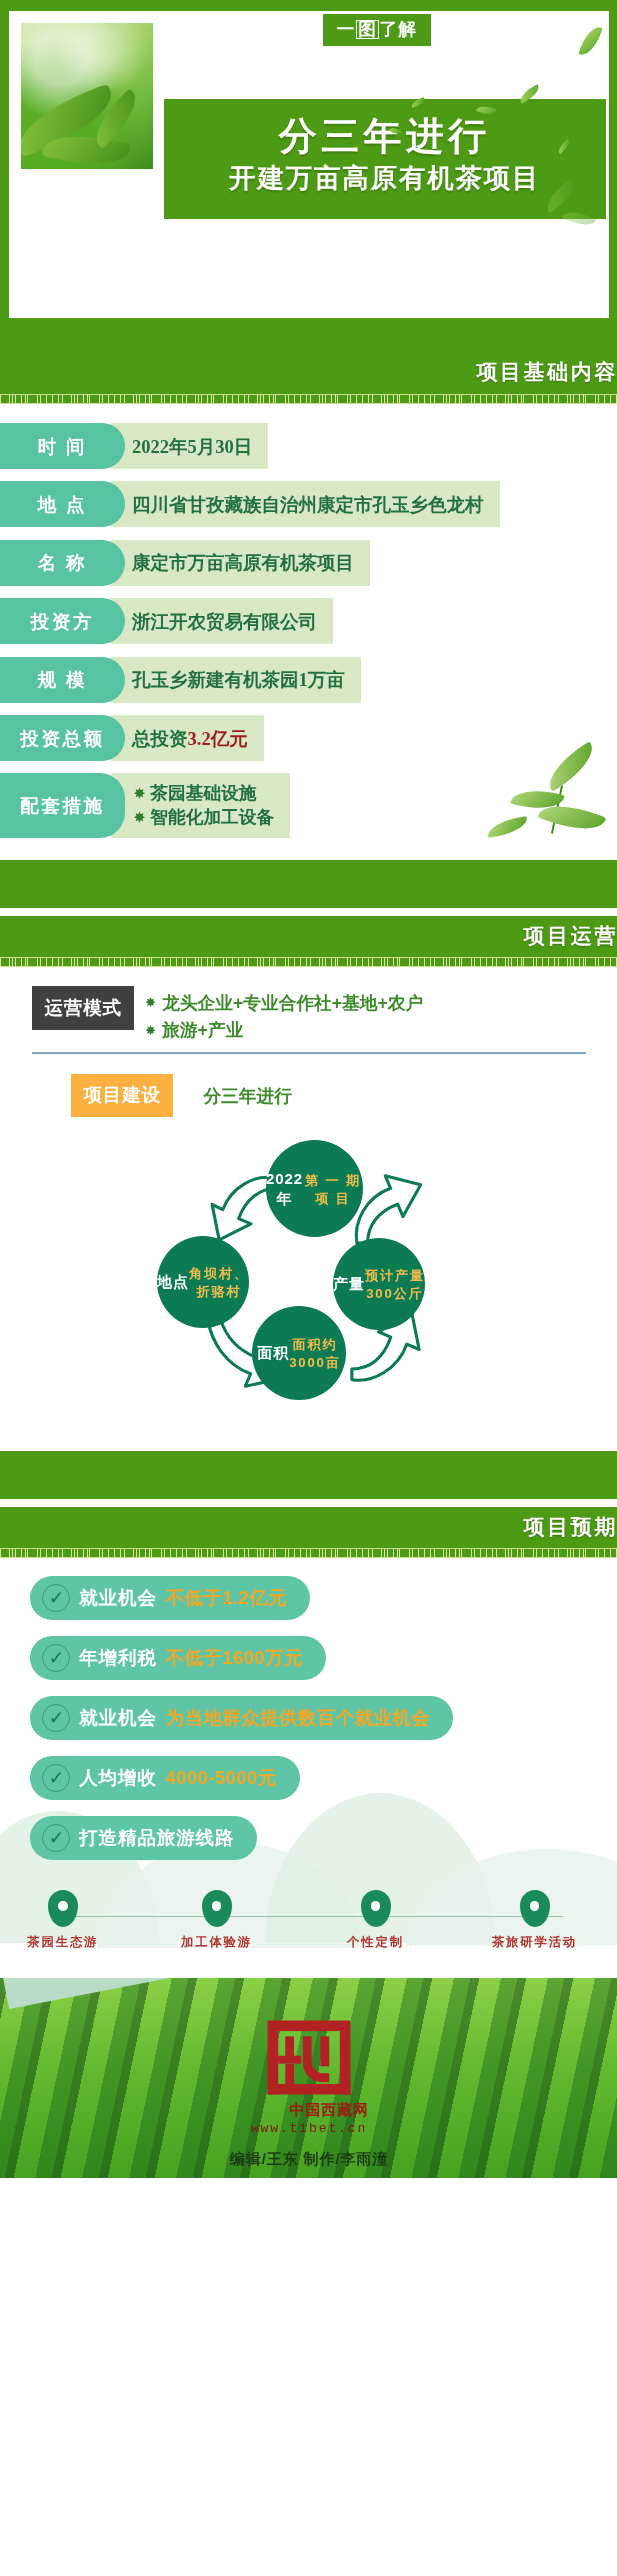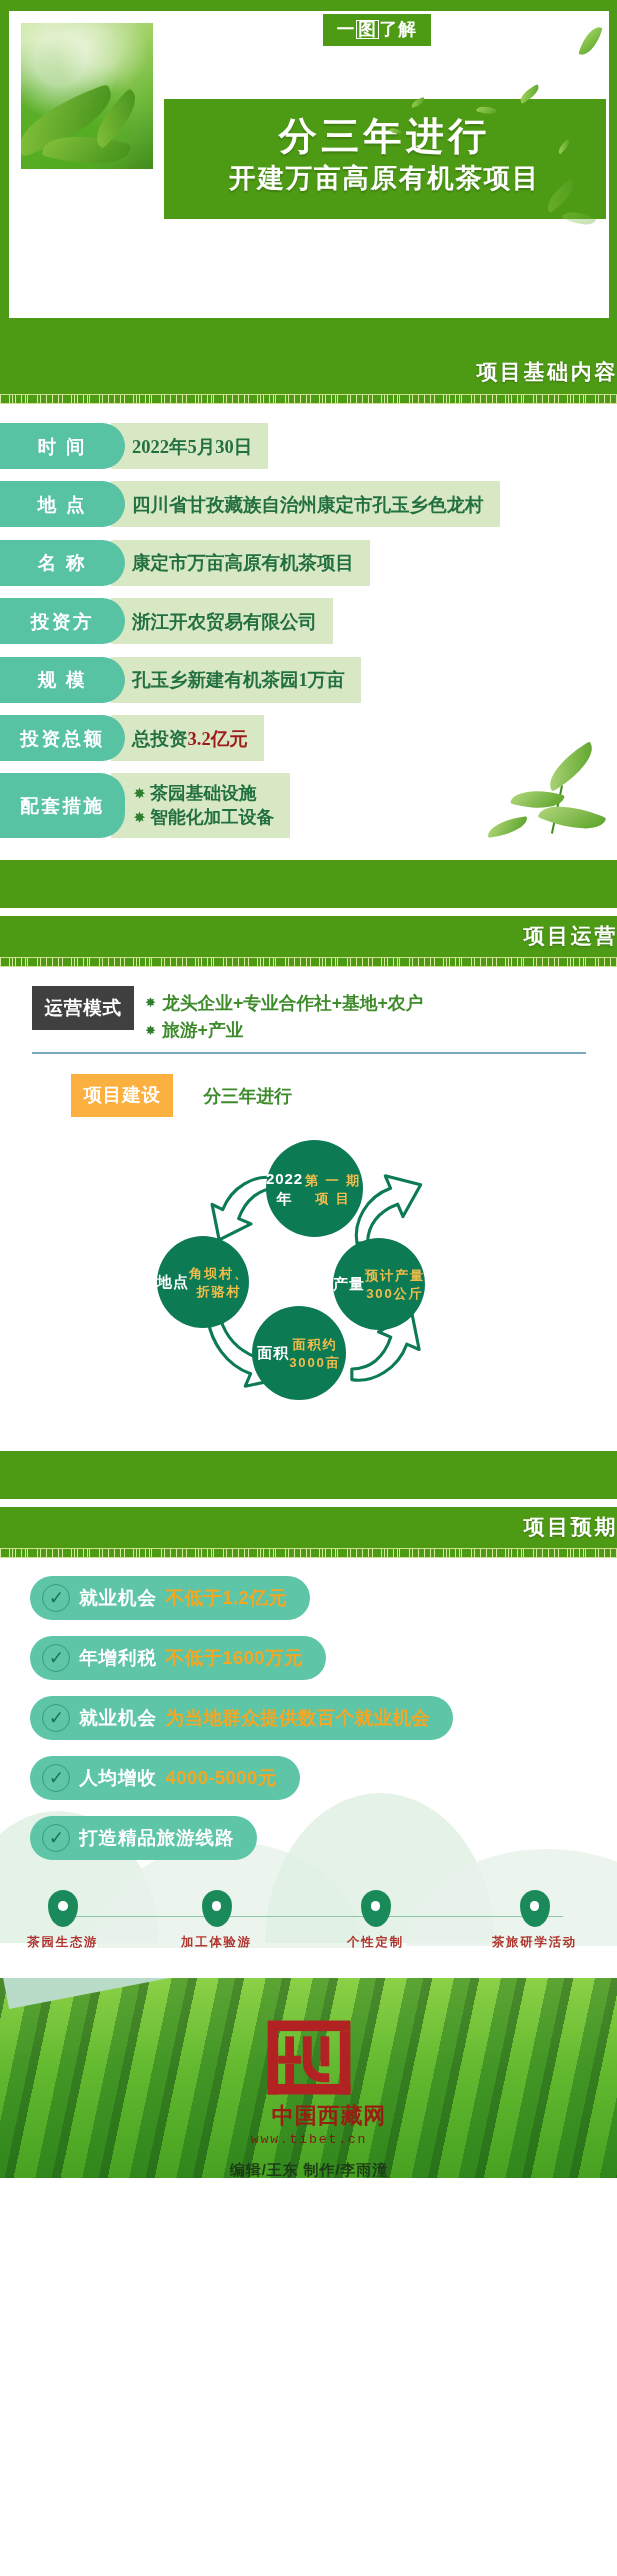--- a/index.html
+++ b/index.html
@@ -299,21 +299,21 @@
   .footer::before {
     content: "";
     position: absolute; left: 0; top: -16px; width: 212px; height: 48px;
     background: #b8dcc8; transform: rotate(-11deg); transform-origin: left top;
   }
   .logo-wrap { position: absolute; left: 0; right: 0; top: 39px; text-align: center; }
   .logo-mark {
     width: 90px; height: 81px; margin: 0 auto;
     position: relative;
   }
-  .logo-site { color: #9a1d13; font-size: 22px; font-weight: bold; letter-spacing: 0.9px; margin-top: 3.5px; margin-left: 40px; }
+  .logo-site { color: #9a1d13; font-size: 15px; font-weight: bold; letter-spacing: 0.9px; margin-top: 3.5px; margin-left: 40px; }
   .logo-url { color: #7e1a11; font-family: "Liberation Mono","DejaVu Sans Mono",monospace; font-size: 13.2px; letter-spacing: 1.8px; margin-top: 0.9px; }
   .credits { color: #1d3b16; font-size: 15px; font-weight: bold; margin-top: 14px; letter-spacing: 0.9px; }
 </style>
 </head>
 <body>
 
 <div class="page">
 
   <div class="hero">
     <div class="hero-inner">

